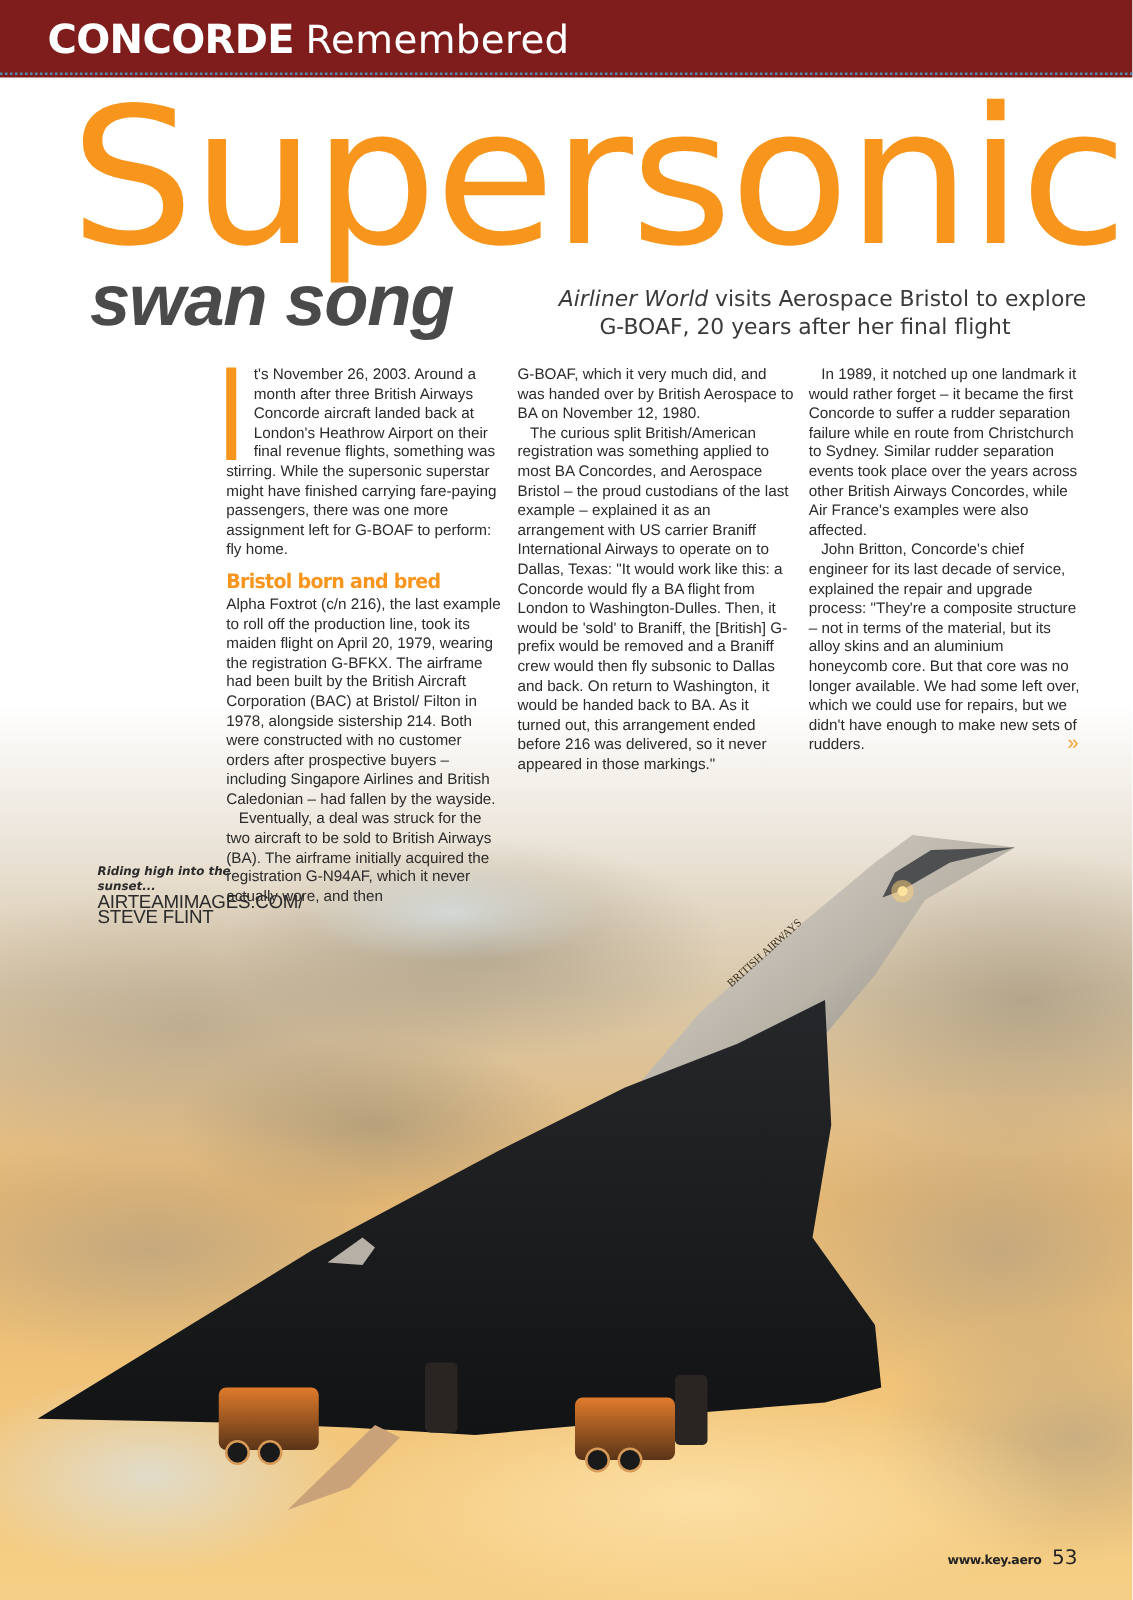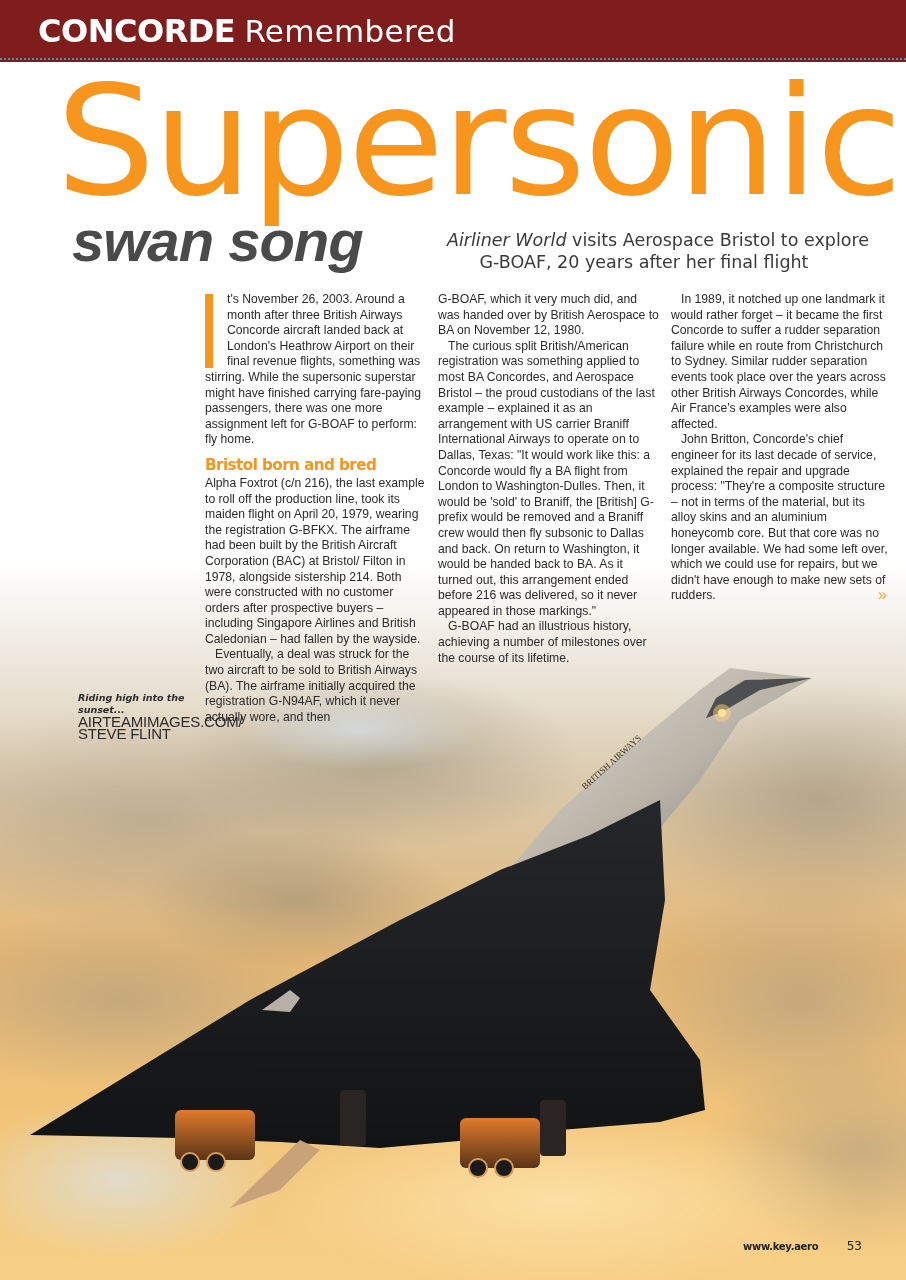--- a/index.html
+++ b/index.html
@@ -8,35 +8,35 @@
   .bg-photo { position:absolute; left:0; top:0; width:906px; height:1280px; z-index:0; }
   .header-bar { position:absolute; left:0; top:0; width:906px; height:62px; background:#7f1d1d; z-index:3; }
   .header-dots { position:absolute; left:0; top:58px; width:906px; height:0; border-top:2px dotted #4c8fb0; }
   .header-title { position:absolute; left:38px; top:12px; font-size:32px; color:#ffffff; letter-spacing:0.3px; white-space:nowrap; }
   .header-title b { font-family:"DejaVu Sans", sans-serif; font-weight:bold; letter-spacing:-0.5px; }
   .header-title span.light { font-family:"DejaVu Sans", sans-serif; font-weight:normal; font-size:31px; }
   .headline-big { position:absolute; left:56px; top:66px; font-family:"DejaVu Sans", sans-serif; font-size:152px; font-weight:normal; color:#f7951d; letter-spacing:-2px; line-height:1; z-index:3; white-space:nowrap; transform:scaleX(1.03); transform-origin:left top; }
   .headline-sub { position:absolute; left:72px; top:212px; font-family:Liberation Sans, sans-serif; font-size:58px; font-weight:bold; font-style:italic; color:#4a4a4a; letter-spacing:-1px; line-height:1; z-index:3; white-space:nowrap; }
   .standfirst { position:absolute; left:416px; top:229px; width:456px; text-align:center; font-family:"DejaVu Sans", sans-serif; font-size:17.5px; color:#3a3a3a; line-height:22px; z-index:3; }
   .standfirst i { font-style:italic;margin-left:28px; }
-  .col { position:absolute; top:292px; font-family:"Liberation Sans", sans-serif; font-size:12.2px; line-height:15.6px; color:#2b2b2b; z-index:3;margin-left:24px; }
+  .col { position:absolute; top:292px; font-family:"Liberation Sans", sans-serif; font-size:12.2px; line-height:15.6px; color:#2b2b2b; z-index:3; }
   .col p { margin:0; text-indent:0; }
   .col p.ind { text-indent:10px; }
   .col1 { left:181px; width:222px; }
   .col2 { left:414px; width:222px; }
   .col3 { left:647px; width:222px; }
   .dropcap { float:left; width:8px; height:74px; background:#f7951d; margin:2px 14px 0 0; }
   .subhead { font-family:"DejaVu Sans", sans-serif; font-weight:bold; color:#f7951d; font-size:16px; letter-spacing:-0.6px; margin:8px 0 2px 0; line-height:18px; transform:scaleX(0.95); transform-origin:left; }
   .continue-mark { color:#f0a030; font-size:16px; float:right; margin-right:6px; line-height:14px; }
   .caption { position:absolute; left:78px; top:692px; width:110px; font-size:10px; line-height:12px; color:#2b2b2b; z-index:3; }
   .caption .cap-title { font-weight:bold; font-style:italic; font-family:"DejaVu Sans", sans-serif; font-size:9.5px; }
   .caption .cap-credit { font-family:"Liberation Sans", sans-serif; font-size:15px; letter-spacing:-0.2px; }
   .footer { position:absolute; right:44px; top:1236px; z-index:3; color:#222; white-space:nowrap; }
   .footer .url { font-family:"DejaVu Sans", sans-serif; font-weight:bold; font-size:10px; letter-spacing:-0.3px; }
-  .footer .pg { font-family:"DejaVu Sans", sans-serif; font-size:12px; margin-left:24px; }
+  .footer .pg { font-family:"DejaVu Sans", sans-serif; font-size:16px; margin-left:4px; }
 </style>
 </head>
 <body>
 
 <div class="page">
 
   <svg class="bg-photo" viewBox="0 0 906 1280" xmlns="http://www.w3.org/2000/svg">
     <defs>
       <linearGradient id="sky" x1="0" y1="0" x2="0" y2="1">
         <stop offset="0" stop-color="#ffffff"></stop>
@@ -137,21 +137,20 @@
       <span>t's November 26, 2003. Around a month after three British Airways Concorde aircraft landed back at London's Heathrow Airport on their final revenue flights, something was stirring. While the supersonic superstar might have finished carrying fare-paying passengers, there was one more assignment left for G-BOAF to perform: fly home.</span>
     </p>
     <div class="subhead">Bristol born and bred</div>
     <p>Alpha Foxtrot (c/n 216), the last example to roll off the production line, took its maiden flight on April 20, 1979, wearing the registration G-BFKX. The airframe had been built by the British Aircraft Corporation (BAC) at Bristol/ Filton in 1978, alongside sistership 214. Both were constructed with no customer orders after prospective buyers – including Singapore Airlines and British Caledonian – had fallen by the wayside.</p>
     <p class="ind">Eventually, a deal was struck for the two aircraft to be sold to British Airways (BA). The airframe initially acquired the registration G-N94AF, which it never actually wore, and then</p>
   </div>
 
   <div class="col col2">
     <p>G-BOAF, which it very much did, and was handed over by British Aerospace to BA on November 12, 1980.</p>
     <p class="ind">The curious split British/American registration was something applied to most BA Concordes, and Aerospace Bristol – the proud custodians of the last example – explained it as an arrangement with US carrier Braniff International Airways to operate on to Dallas, Texas: "It would work like this: a Concorde would fly a BA flight from London to Washington-Dulles. Then, it would be 'sold' to Braniff, the [British] G- prefix would be removed and a Braniff crew would then fly subsonic to Dallas and back. On return to Washington, it would be handed back to BA. As it turned out, this arrangement ended before 216 was delivered, so it never appeared in those markings."</p>
-    <p class="ind">G-BOAF had an illustrious history, achieving a number of milestones over the course of its lifetime.</p>
   </div>
 
   <div class="col col3">
     <p class="ind">In 1989, it notched up one landmark it would rather forget – it became the first Concorde to suffer a rudder separation failure while en route from Christchurch to Sydney. Similar rudder separation events took place over the years across other British Airways Concordes, while Air France's examples were also affected.</p>
     <p class="ind">
       <span>John Britton, Concorde's chief engineer for its last decade of service, explained the repair and upgrade process: "They're a composite structure – not in terms of the material, but its alloy skins and an aluminium honeycomb core. But that core was no longer available. We had some left over, which we could use for repairs, but we didn't have enough to make new sets of rudders.</span>
       <span class="continue-mark">»</span>
     </p>
   </div>
 

